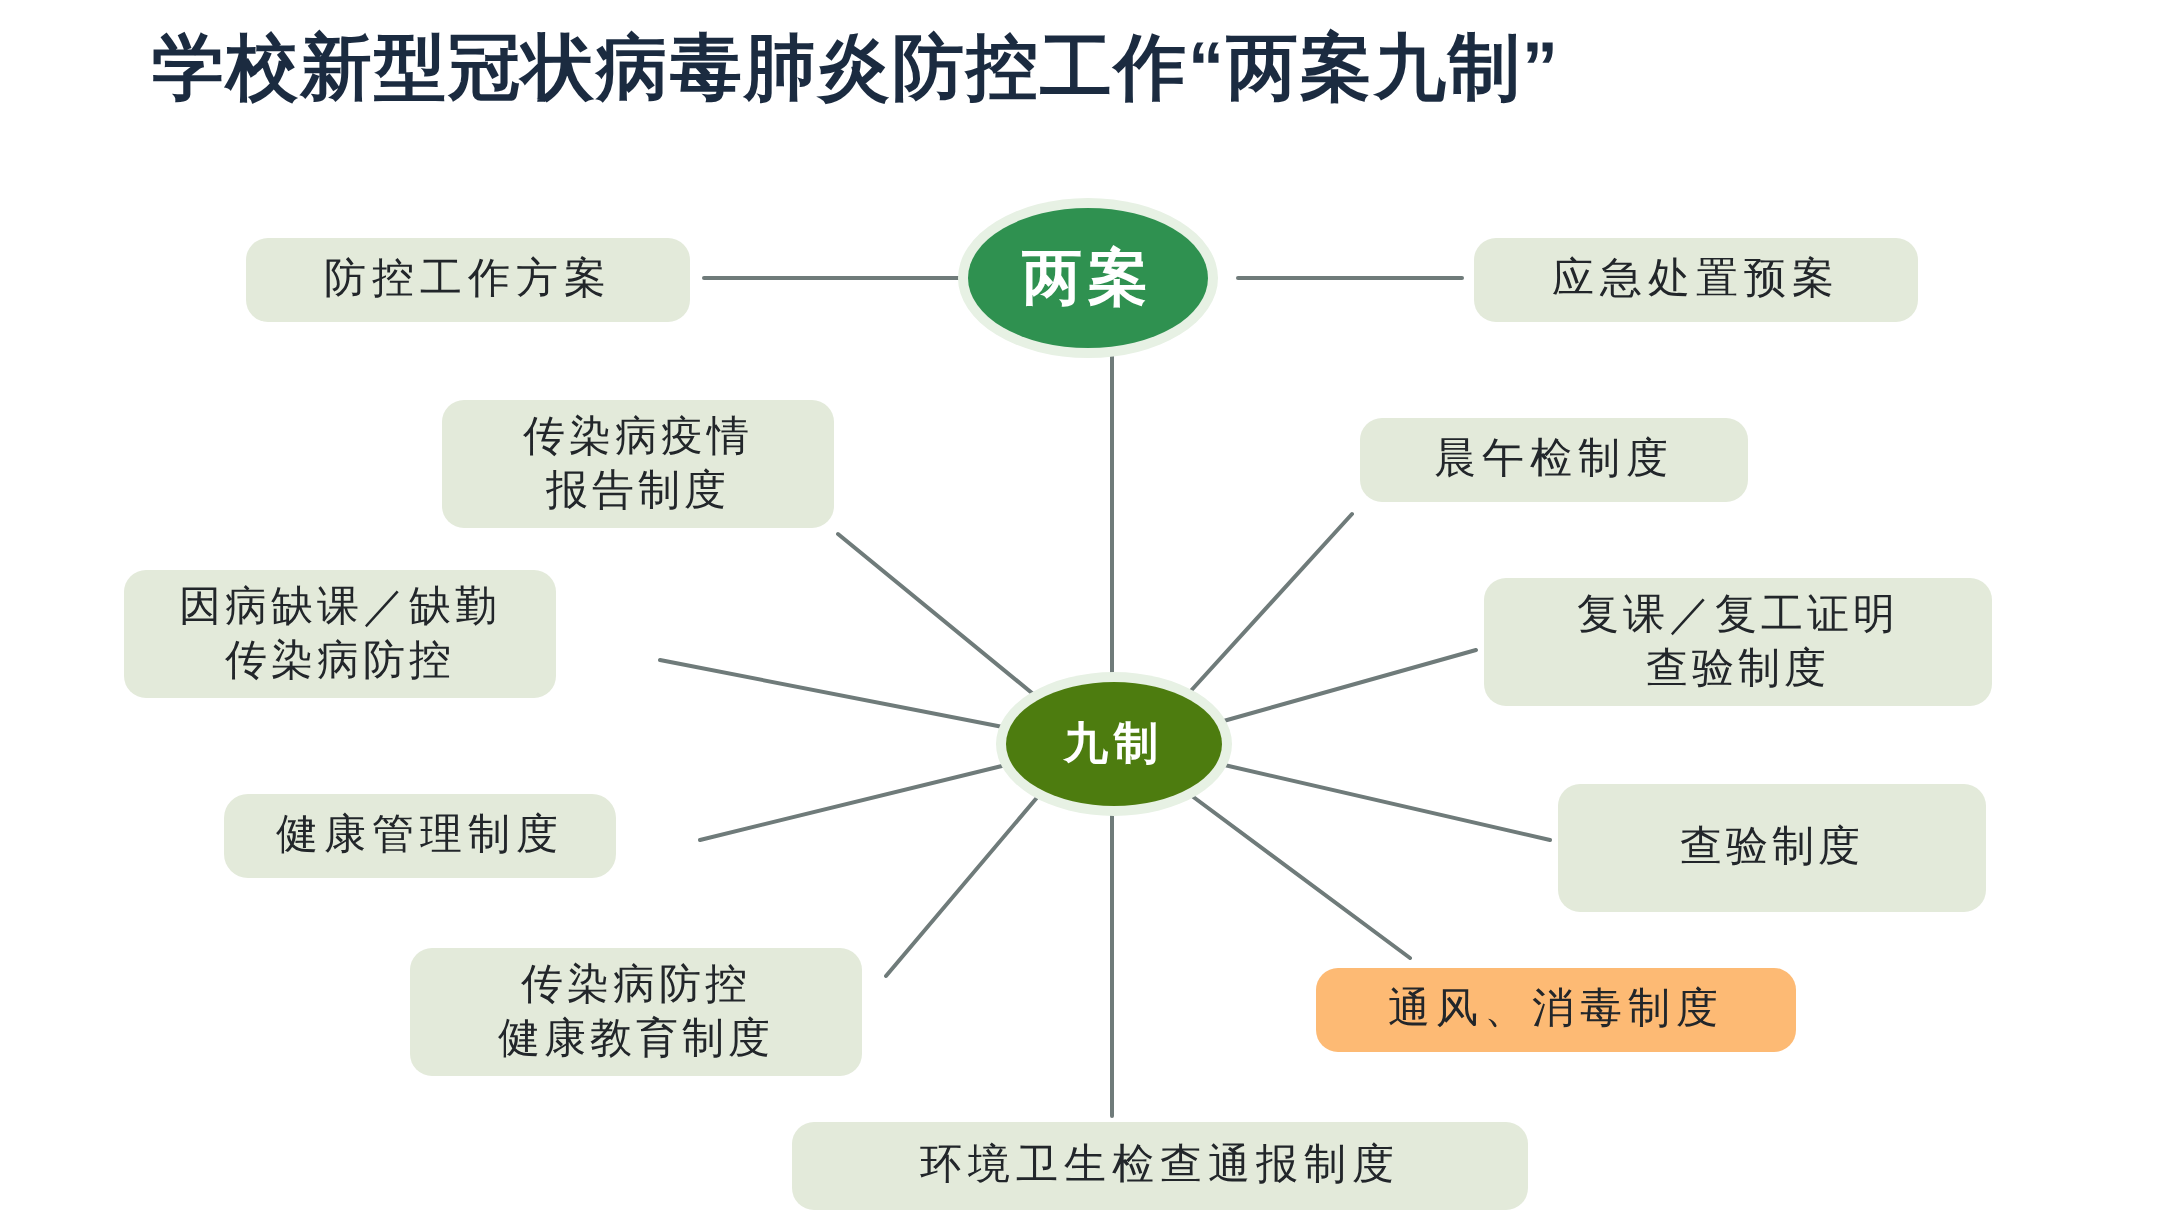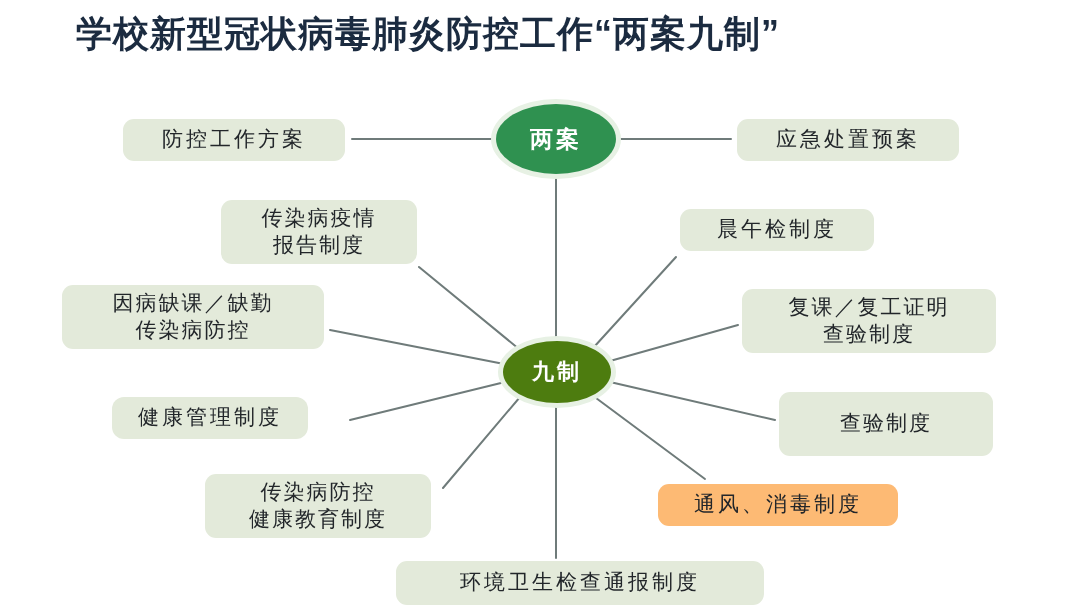--- a/index.html
+++ b/index.html
@@ -55,25 +55,25 @@
     font-family: "Liberation Sans", "DejaVu Sans", sans-serif;
     font-weight: bold;
     display: flex;
     align-items: center;
     justify-content: center;
     letter-spacing: 3px;
     white-space: nowrap;
     z-index: 3;
   }
   #hub-liangan {
-    left: 496px;
+    left: 484px;
     top: 104px;
     width: 120px;
     height: 70px;
-    font-size: 23px;
+    font-size: 30px;
   }
   #hub-jiuzhi {
     left: 503px;
     top: 341px;
     width: 108px;
     height: 62px;
     font-size: 22px;
   }
 
   
@@ -137,21 +137,21 @@
       <div class="leaf one-line" style="left: 123px; top: 119px; width: 222px; height: 42px; background: rgb(227, 234, 218); color: rgb(34, 38, 42);">
         <span class="ln">防控工作方案</span>
       </div>
       <div class="leaf one-line" style="left: 737px; top: 119px; width: 222px; height: 42px; background: rgb(227, 234, 218); color: rgb(34, 38, 42);">
         <span class="ln">应急处置预案</span>
       </div>
       <div class="leaf" style="left: 221px; top: 200px; width: 196px; height: 64px; background: rgb(227, 234, 218); color: rgb(34, 38, 42);">
         <span class="ln">传染病疫情</span>
         <span class="ln">报告制度</span>
       </div>
-      <div class="leaf" style="left: 62px; top: 285px; width: 262px; height: 64px; background: rgb(227, 234, 218); color: rgb(34, 38, 42);">
+      <div class="leaf" style="left: 62px; top: 285px; width: 216px; height: 64px; background: rgb(227, 234, 218); color: rgb(34, 38, 42);">
         <span class="ln">因病缺课／缺勤</span>
         <span class="ln">传染病防控</span>
       </div>
       <div class="leaf one-line" style="left: 112px; top: 397px; width: 196px; height: 42px; background: rgb(227, 234, 218); color: rgb(34, 38, 42); border-radius: 12px;">
         <span class="ln">健康管理制度</span>
       </div>
       <div class="leaf" style="left: 205px; top: 474px; width: 226px; height: 64px; background: rgb(227, 234, 218); color: rgb(34, 38, 42);">
         <span class="ln">传染病防控</span>
         <span class="ln">健康教育制度</span>
       </div>

